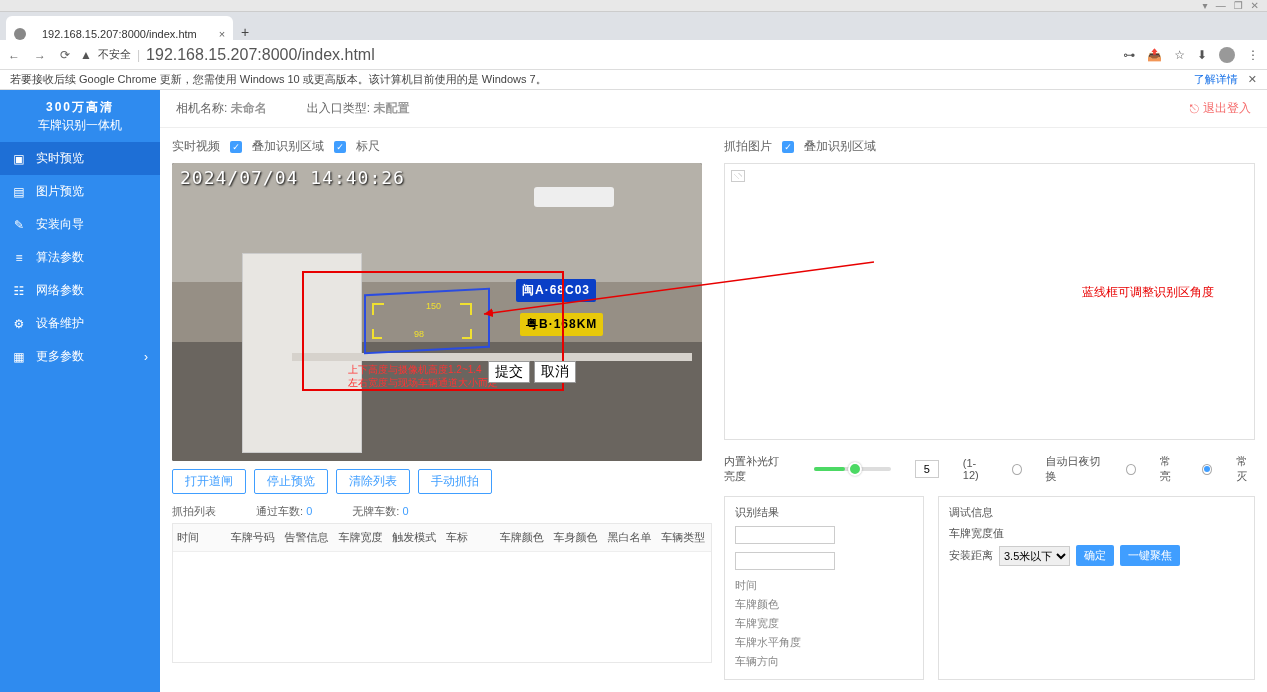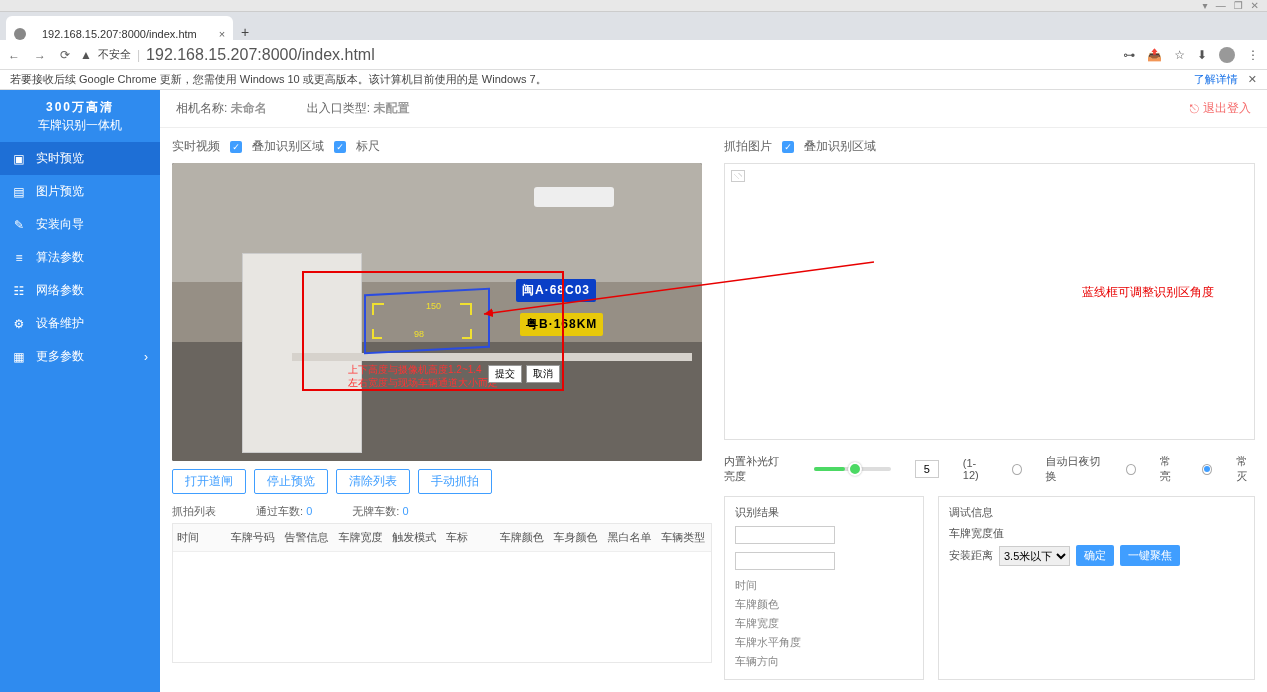--- a/index.html
+++ b/index.html
@@ -64,21 +64,21 @@
     .blue-frame { position: absolute; border: 2px solid #2a4ce0; left: 192px; top: 128px; width: 126px; height: 60px; transform: skewY(-3deg); }
     .yellow-corner { position: absolute; width: 100px; height: 36px; border: 2px dashed transparent; left: 200px; top: 140px; pointer-events:none; }
     .yellow-corner::before, .yellow-corner::after { content: ''; position: absolute; width: 10px; height: 10px; border: 2px solid #f0e030; }
     .yellow-corner::before { top: -2px; left: -2px; border-right: none; border-bottom: none; }
     .yellow-corner::after { top: -2px; right: -2px; border-left: none; border-bottom: none; }
     .yellow-corner .bl, .yellow-corner .br { position: absolute; width: 10px; height: 10px; border: 2px solid #f0e030; bottom: -2px; }
     .yellow-corner .bl { left: -2px; border-right: none; border-top: none; }
     .yellow-corner .br { right: -2px; border-left: none; border-top: none; }
     .ruler-text { position: absolute; color: #f0e030; font-size: 9px; }
     .btn-pair { position: absolute; left: 316px; bottom: 78px; display: flex; gap: 4px; }
-    .btn-pair button { font-size: 10px; padding: 1px 6px; background: #fff; border: 1px solid #999; cursor: pointer; }
+    .btn-pair button { font-size: 14px; padding: 1px 6px; background: #fff; border: 1px solid #999; cursor: pointer; }
 
     .btn-row { display: flex; gap: 8px; margin-top: 8px; }
     .btn-row button { border: 1px solid #409eff; color: #409eff; background: #fff; padding: 3px 12px; font-size: 12px; cursor: pointer; border-radius: 2px; }
 
     .list-head { display: flex; gap: 40px; margin-top: 10px; font-size: 11px; color: #666; }
     .list-head .cnt { color: #409eff; }
     .table { border: 1px solid #e8e8e8; margin-top: 4px; min-height: 140px; }
     .table-head { display: flex; background: #fafafa; border-bottom: 1px solid #eee; }
     .th { flex: 1 1 0; padding: 6px 4px; font-size: 11px; color: #555; text-align: left; }
 
@@ -209,20 +209,21 @@
           <span>叠加识别区域</span>
           <span class="checkbox">✓</span>
           <span>标尺</span>
         </div>
 
         <div class="video-box">
           <div class="scene"></div>
           <div class="cabinet"></div>
           <div class="ac"></div>
           <div class="desk"></div>
+          <div class="video-ts">2024/07/04 14:40:26</div>
           <div class="plate blue">闽A·68C03</div>
           <div class="plate yellow">粤B·168KM</div>
           <div class="red-frame"></div>
           <div class="blue-frame"></div>
           <div class="yellow-corner">
               <span class="bl"></span>
               <span class="br"></span>
             </div>
           <span class="ruler-text" style="left:254px;top:138px">150</span>
           <span class="ruler-text" style="left:242px;top:166px">98</span>

